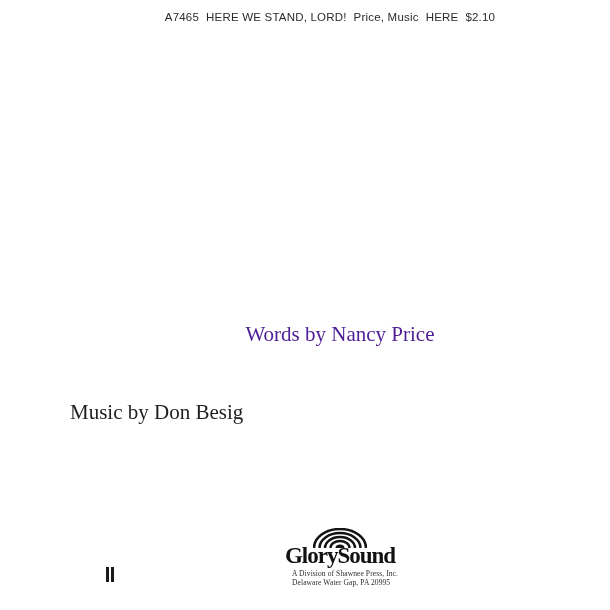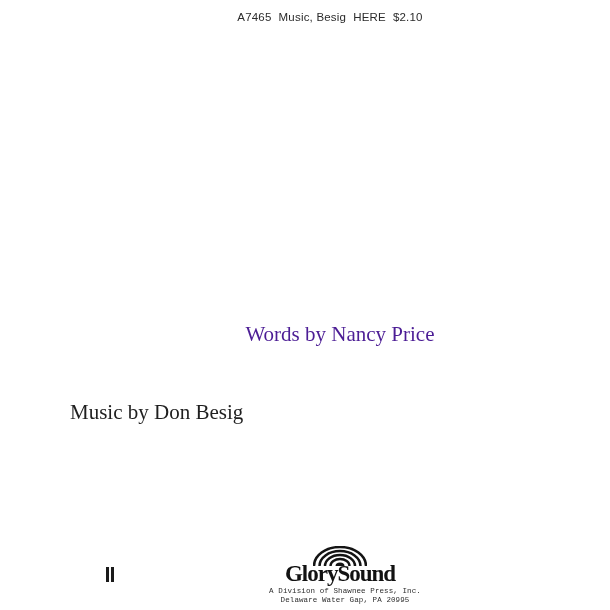--- a/index.html
+++ b/index.html
@@ -66,45 +66,44 @@
     font-size: 21px;
     line-height: 26px;
     color: #1f1f1f;
   }
 
   
   .publisher {
     position: absolute;
     left: 70px;
     right: 0;
-    top: 546px;
+    top: 528px;
     display: flex;
     flex-direction: column;
     align-items: center;
   }
   .publisher .arcs {
     width: 54px;
     height: 20px;
     display: block;
   }
   .publisher .wordmark {
     font-family: "Liberation Serif", serif;
     font-weight: bold;
     font-size: 23px;
     line-height: 20px;
     letter-spacing: -1px;
     color: #121212;
     margin-top: -2px;
   }
   .publisher .division {
     margin-top: 3px;
-    font-family: Liberation Mono, monospace;
+    font-family: Liberation Serif, serif;
     font-size: 7.5px;
     line-height: 9px;
-    text-align: center;
     color: #2e2e2e;
     letter-spacing: 0.1px;
     margin-left: 10px;
   }
 
   
   .spine-mark {
     position: absolute;
     left: 106px;
     top: 567px;
@@ -115,21 +114,22 @@
     border-right: 3px solid #1a1a1a;
   }
 </style>
 </head>
 <body>
 
 <div class="page">
 
   <div class="catalog-header">
     <span>A7465</span>
-    <span>Music, Besig</span>
+    <span>HERE WE STAND, LORD!</span>
+    <span>Price, Music</span>
     <span>HERE</span>
     <span>$2.10</span>
   </div>
 
 
   <div class="words-credit">
     <div>Words by Nancy Price</div>
   </div>
 
   <div class="music-credit">Music by Don Besig</div>

